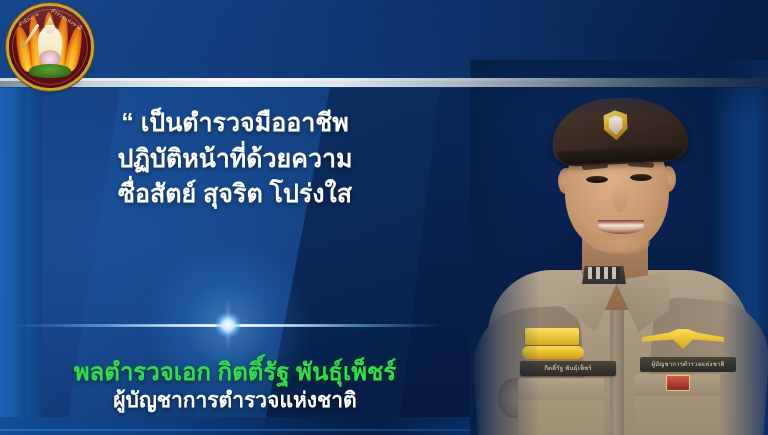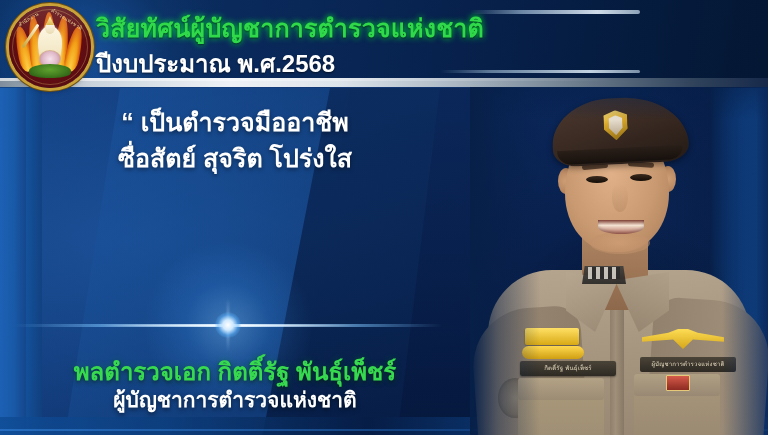--- a/index.html
+++ b/index.html
@@ -437,33 +437,27 @@
   </div>
 
   <div class="flare-glow"></div>
   <div class="flare-streak"></div>
   <div class="flare-vert"></div>
   <div class="flare-streak2"></div>
   <div class="flare-core"></div>
 
   <div class="quote">
     <span class="ln">“ เป็นตำรวจมืออาชีพ</span>
+    <span class="ln">ปฏิบัติหน้าที่ด้วยความ</span>
     <span class="ln">ซื่อสัตย์ สุจริต โปร่งใส</span>
   </div>
 
   <div class="name-main">พลตำรวจเอก กิตติ์รัฐ พันธุ์เพ็ชร์</div>
   <div class="name-sub">ผู้บัญชาการตำรวจแห่งชาติ</div>
 
-  <div class="header">
-    <div class="hdr-glow"></div>
-    <div class="hdr-streak s1"></div>
-    <div class="hdr-streak s2"></div>
-    <div class="hdr-title">วิสัยทัศน์ผู้บัญชาการตำรวจแห่งชาติ</div>
-    <div class="hdr-sub">ปีงบประมาณ พ.ศ.2568</div>
-  </div>
   <div class="chrome-bar"></div>
 
   <div class="emblem">
     <div class="flame f1"></div>
     <div class="flame f2"></div>
     <div class="flame f3"></div>
     <div class="flame f4"></div>
     <div class="flame f5"></div>
     <div class="sword"></div>
     <div class="deity"></div>

